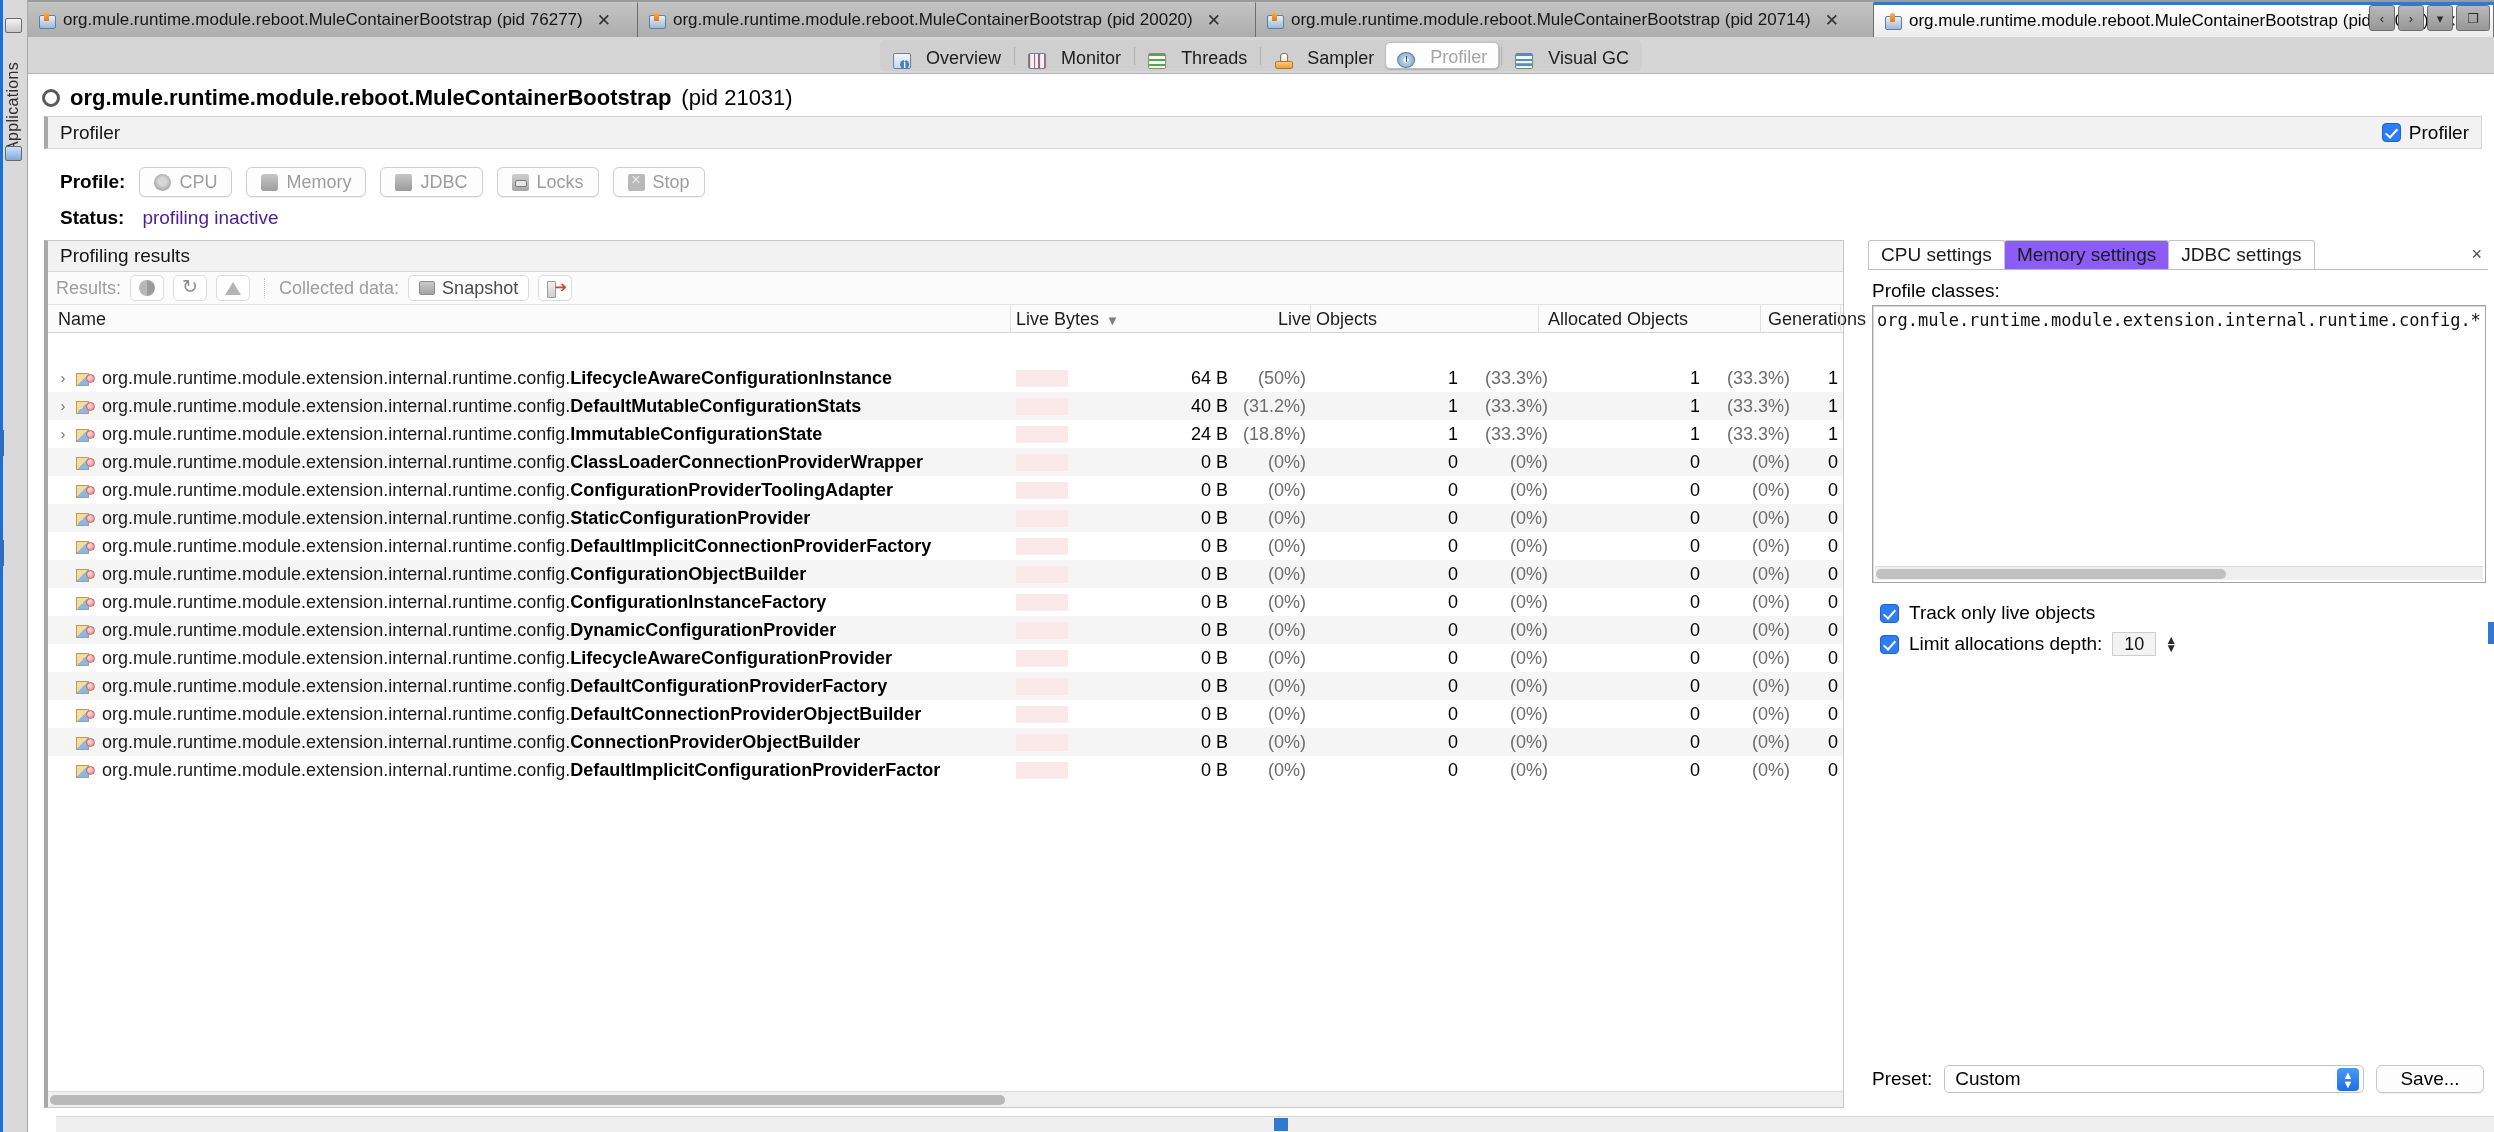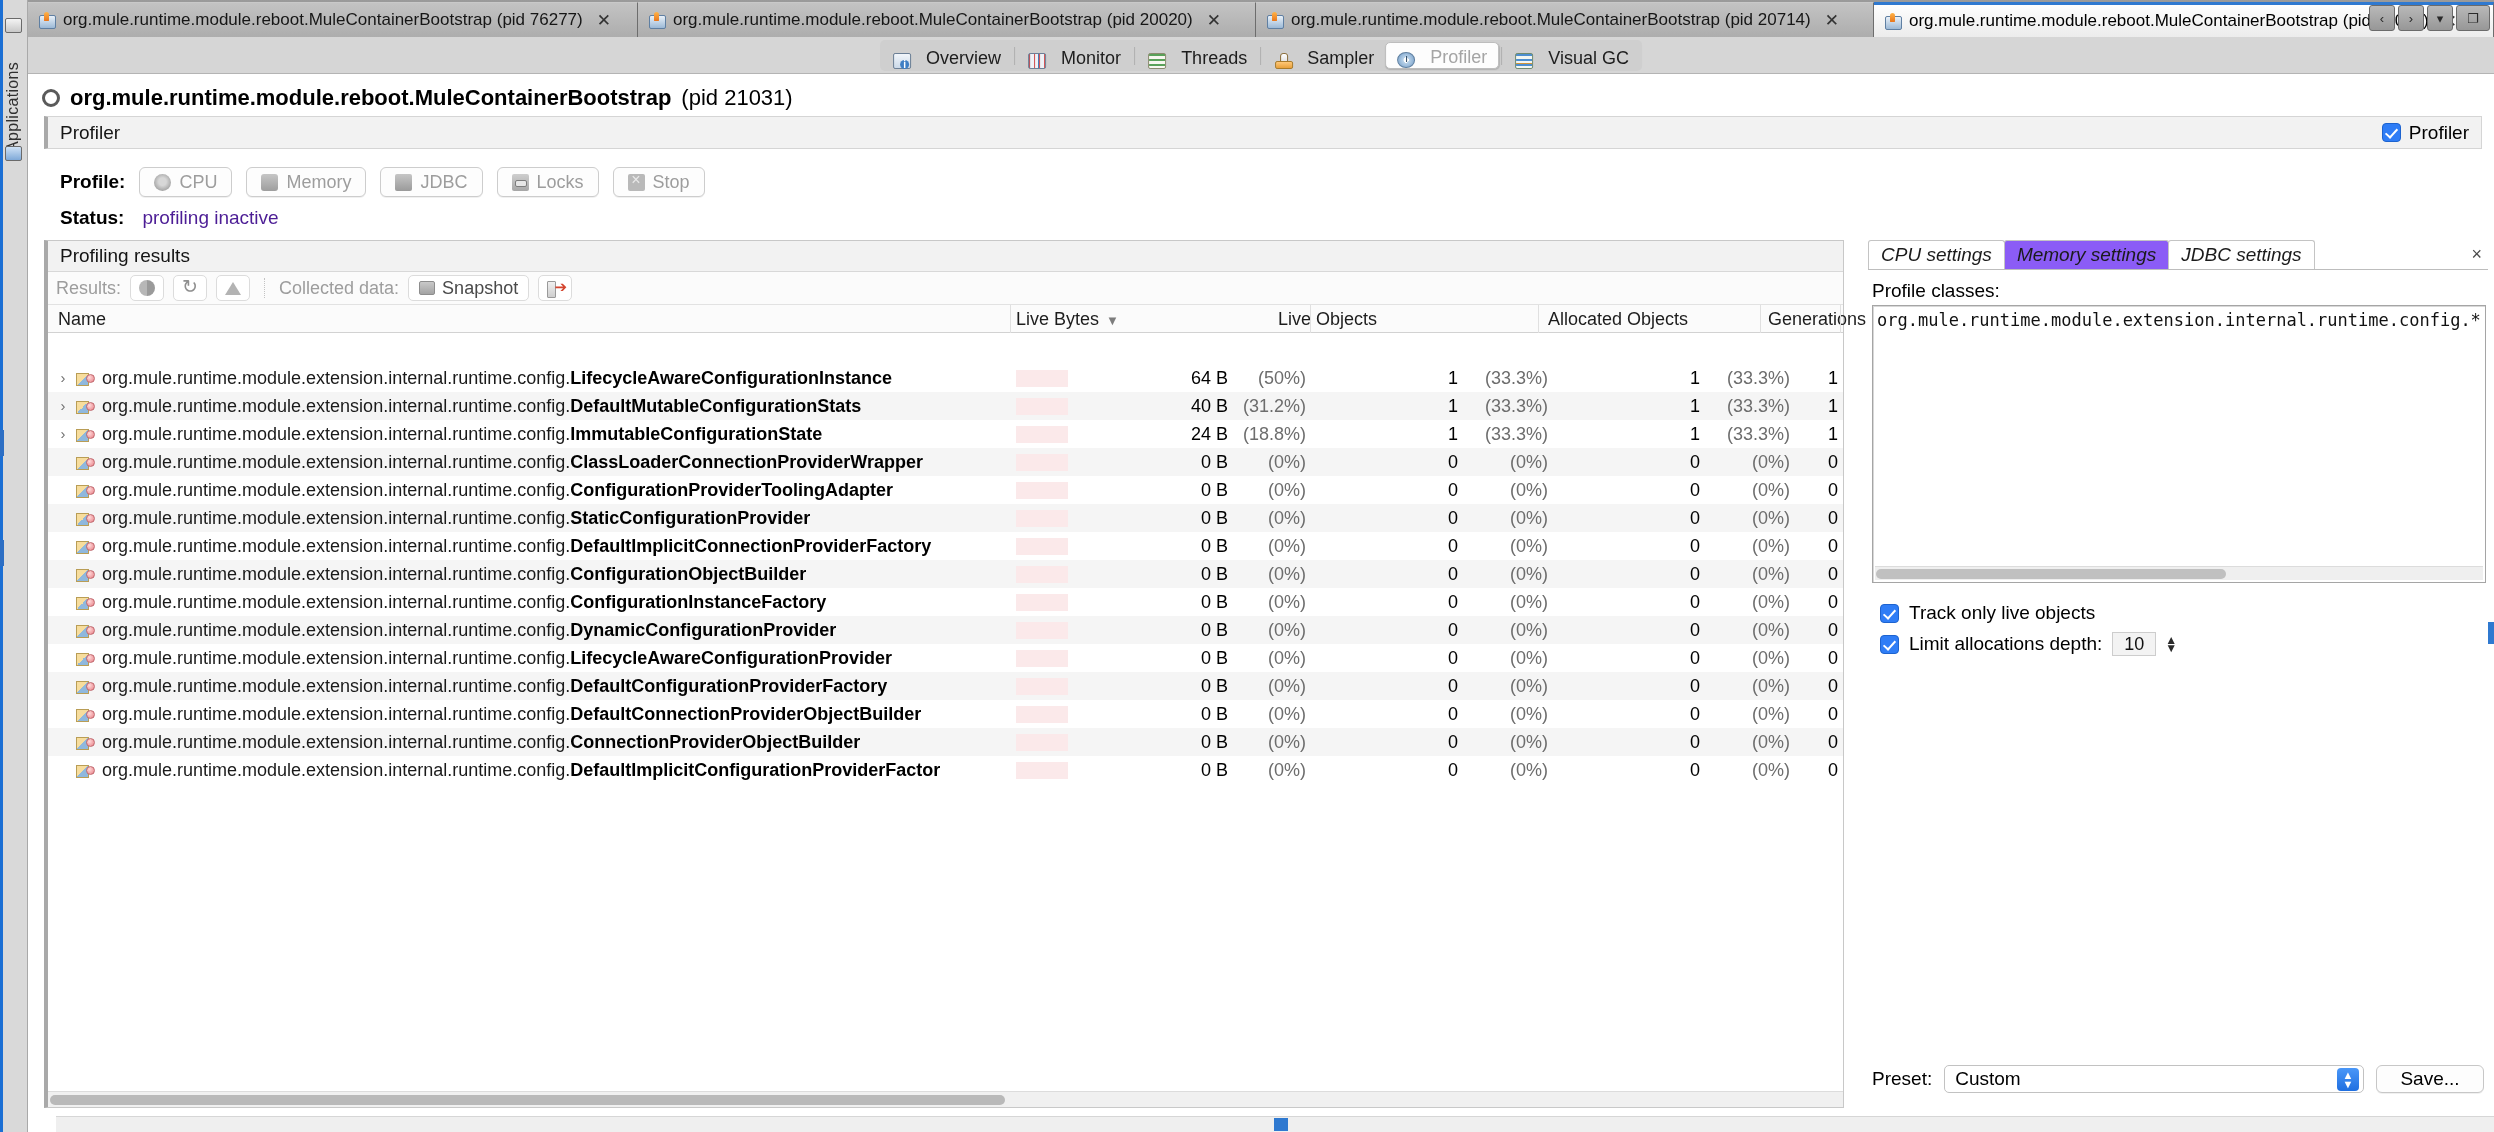--- a/index.html
+++ b/index.html
@@ -302,21 +302,20 @@
   }
   #settings-tabs {
     position: relative; height: 30px; border-bottom: 1px solid #bdbdbd;
     display: flex; align-items: flex-end;
   }
   .stab {
     height: 29px; padding: 0 12px; display:flex; align-items:center;
     font-size: 19px; color:#1b1b1b; border:1px solid #c4c4c4; border-bottom:none;
     background: #ffffff; margin-right: -1px;
     border-radius: 3px 3px 0 0;
-    font-style: italic;
   }
   .stab.active { background: #8b5cf6; }
   #settings-tabs .closex {
     position:absolute; right: 6px; bottom: 4px; font-size: 18px; color:#4b4b4b;
   }
 
   #profile-classes-label { position:absolute; left: 4px; top: 40px; font-size:19px; }
   #profile-classes-box {
     position:absolute; left: 4px; right: 2px; top: 65px; height: 278px;
     background:#fff; border:1px solid #a5a5a5;

